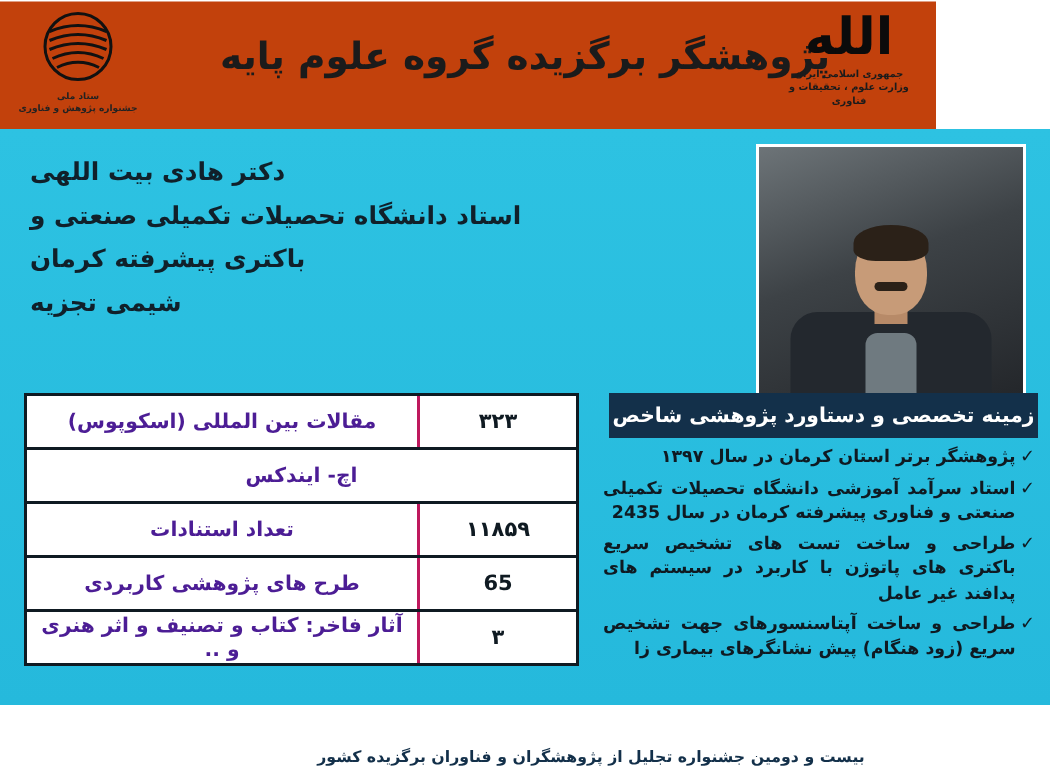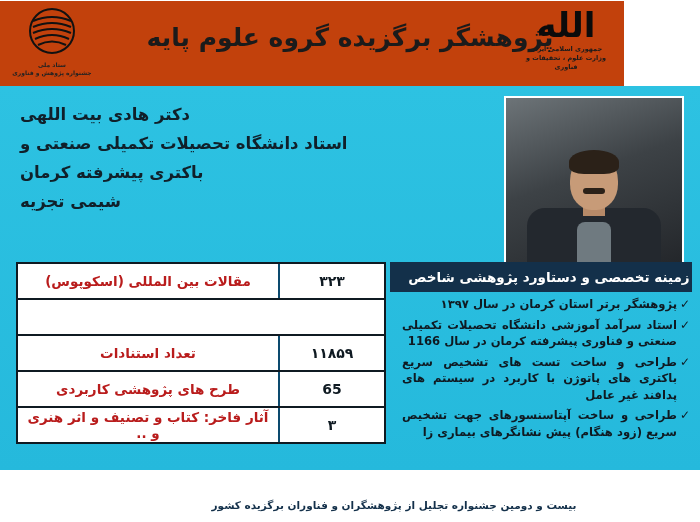--- a/index.html
+++ b/index.html
@@ -205,21 +205,20 @@
   .exp-header {
     position: absolute;
     top: 176px;
     right: 8px;
     width: 286px;
     height: 30px;
     background: #13304a;
     display: flex;
     align-items: center;
     justify-content: center;
-    padding-left: 16px;
   }
   .exp-header span {
     color: #ffffff;
     font-size: 13.5px;
     font-weight: bold;
   }
   .exp-list {
     position: absolute;
     top: 210px;
     right: 10px;
@@ -262,36 +261,36 @@
     flex-direction: row;
     height: 34px;
     border-bottom: 2px solid #0f1a22;
   }
   .stats-row:last-child {
     border-bottom: none;
   }
   .stats-num {
     width: 104px;
     flex: 0 0 104px;
-    border-left: 2px solid #0c4a6e;
+    border-left: 2px solid #be185d;
     display: flex;
     align-items: center;
     justify-content: center;
     font-size: 14px;
     font-weight: bold;
     color: #0f1a22;
   }
   .stats-label {
     flex: 1 1 auto;
     display: flex;
     align-items: center;
     justify-content: center;
     font-size: 13.5px;
     font-weight: bold;
-    color: #b91c1c;
+    color: #4c1d95;
     text-align: center;
     padding: 0 6px;
     box-sizing: border-box;
   }
 
   
   .footer {
     position: absolute;
     bottom: 0;
     left: 0;
@@ -367,38 +366,39 @@
       <span>زمینه تخصصی و دستاورد پژوهشی  شاخص</span>
     </div>
 
     <div class="exp-list">
       <div class="exp-item">
         <span class="tick">✓</span>
         <span class="txt">پژوهشگر برتر استان کرمان در سال ۱۳۹۷</span>
       </div>
       <div class="exp-item">
         <span class="tick">✓</span>
-        <span class="txt">استاد سرآمد آموزشی دانشگاه تحصیلات تکمیلی صنعتی و فناوری پیشرفته کرمان  در سال 1166</span>
+        <span class="txt">استاد سرآمد آموزشی دانشگاه تحصیلات تکمیلی صنعتی و فناوری پیشرفته کرمان  در سال 2435</span>
       </div>
       <div class="exp-item">
         <span class="tick">✓</span>
         <span class="txt">طراحی و ساخت تست های تشخیص سریع باکتری های پاتوژن با کاربرد در سیستم های پدافند غیر عامل</span>
       </div>
       <div class="exp-item">
         <span class="tick">✓</span>
         <span class="txt">طراحی و ساخت آپتاسنسورهای جهت تشخیص سریع (زود هنگام) پیش نشانگرهای بیماری زا</span>
       </div>
     </div>
 
     <div class="stats">
       <div class="stats-row">
         <div class="stats-num">۳۲۳</div>
         <div class="stats-label">مقالات بین المللی (اسکوپوس)</div>
       </div>
       <div class="stats-row">
+        <div class="stats-label">اچ- ایندکس</div>
       </div>
       <div class="stats-row">
         <div class="stats-num">۱۱۸۵۹</div>
         <div class="stats-label">تعداد استنادات</div>
       </div>
       <div class="stats-row">
         <div class="stats-num">65</div>
         <div class="stats-label">طرح های پژوهشی کاربردی</div>
       </div>
       <div class="stats-row">

